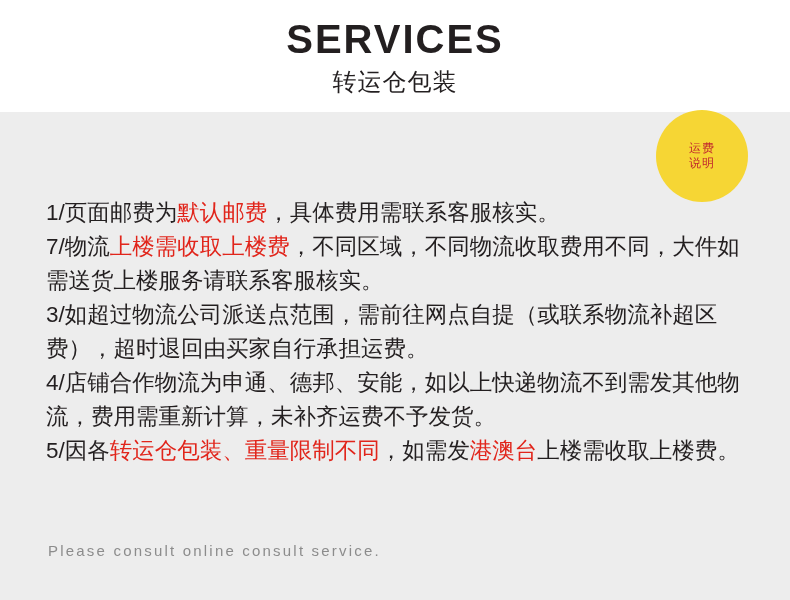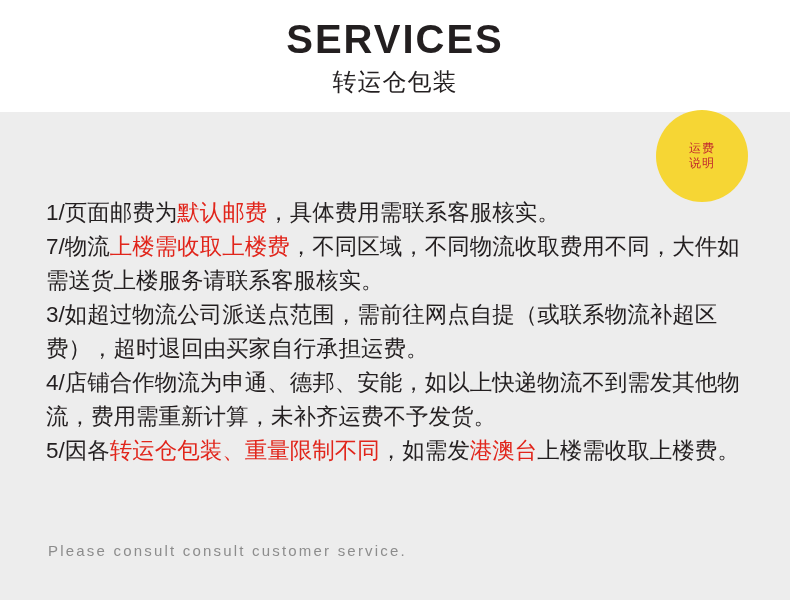--- a/index.html
+++ b/index.html
@@ -130,15 +130,15 @@
   </div>
 
   <div class="content">
     <p class="line"><span>1/页面邮费为</span><span class="hl">默认邮费</span><span>，具体费用需联系客服核实。</span></p>
     <p class="line"><span>7/物流</span><span class="hl">上楼需收取上楼费</span><span>，不同区域，不同物流收取费用不同，大件如需送货上楼服务请联系客服核实。</span></p>
     <p class="line"><span>3/如超过物流公司派送点范围，需前往网点自提（或联系物流补超区费），超时退回由买家自行承担运费。</span></p>
     <p class="line"><span>4/店铺合作物流为申通、德邦、安能，如以上快递物流不到需发其他物流，费用需重新计算，未补齐运费不予发货。</span></p>
     <p class="line"><span>5/因各</span><span class="hl">转运仓包装、重量限制不同</span><span>，如需发</span><span class="hl">港澳台</span><span>上楼需收取上楼费。</span></p>
   </div>
 
-  <div class="footnote">Please consult consult customer service.</div>
+  <div class="footnote">Please consult online consult service.</div>
 
 </div>
 
 </body></html>

